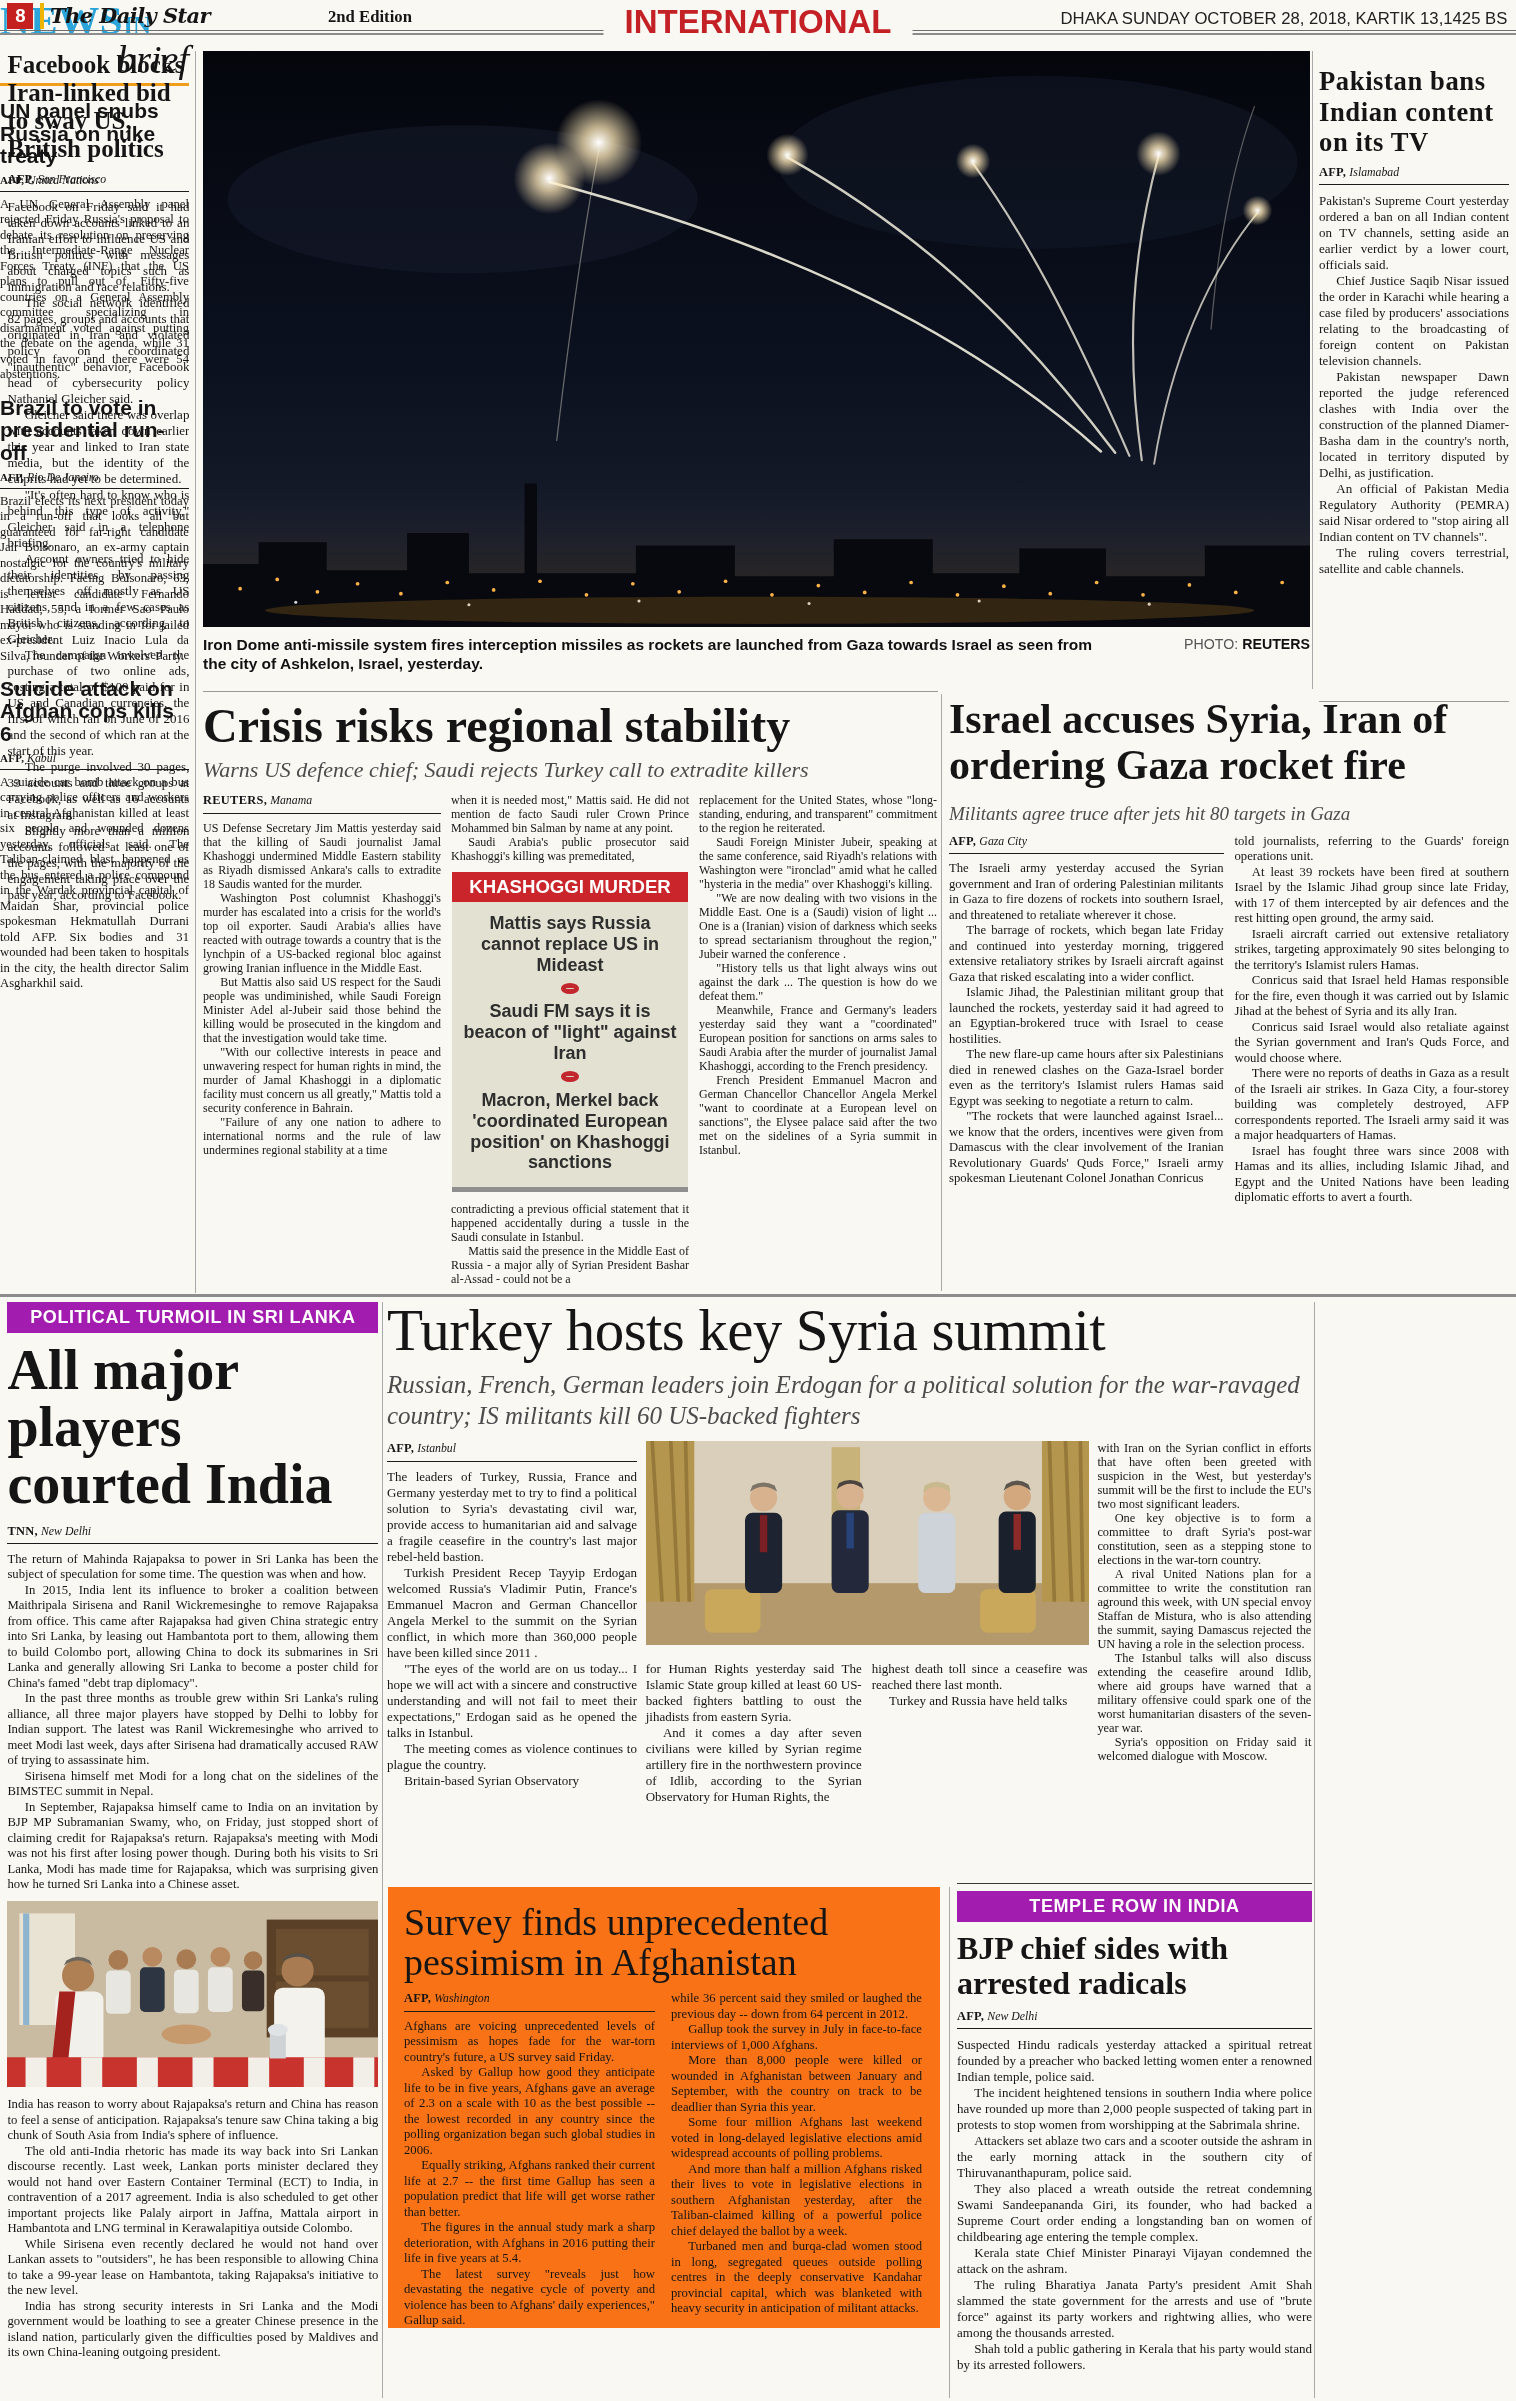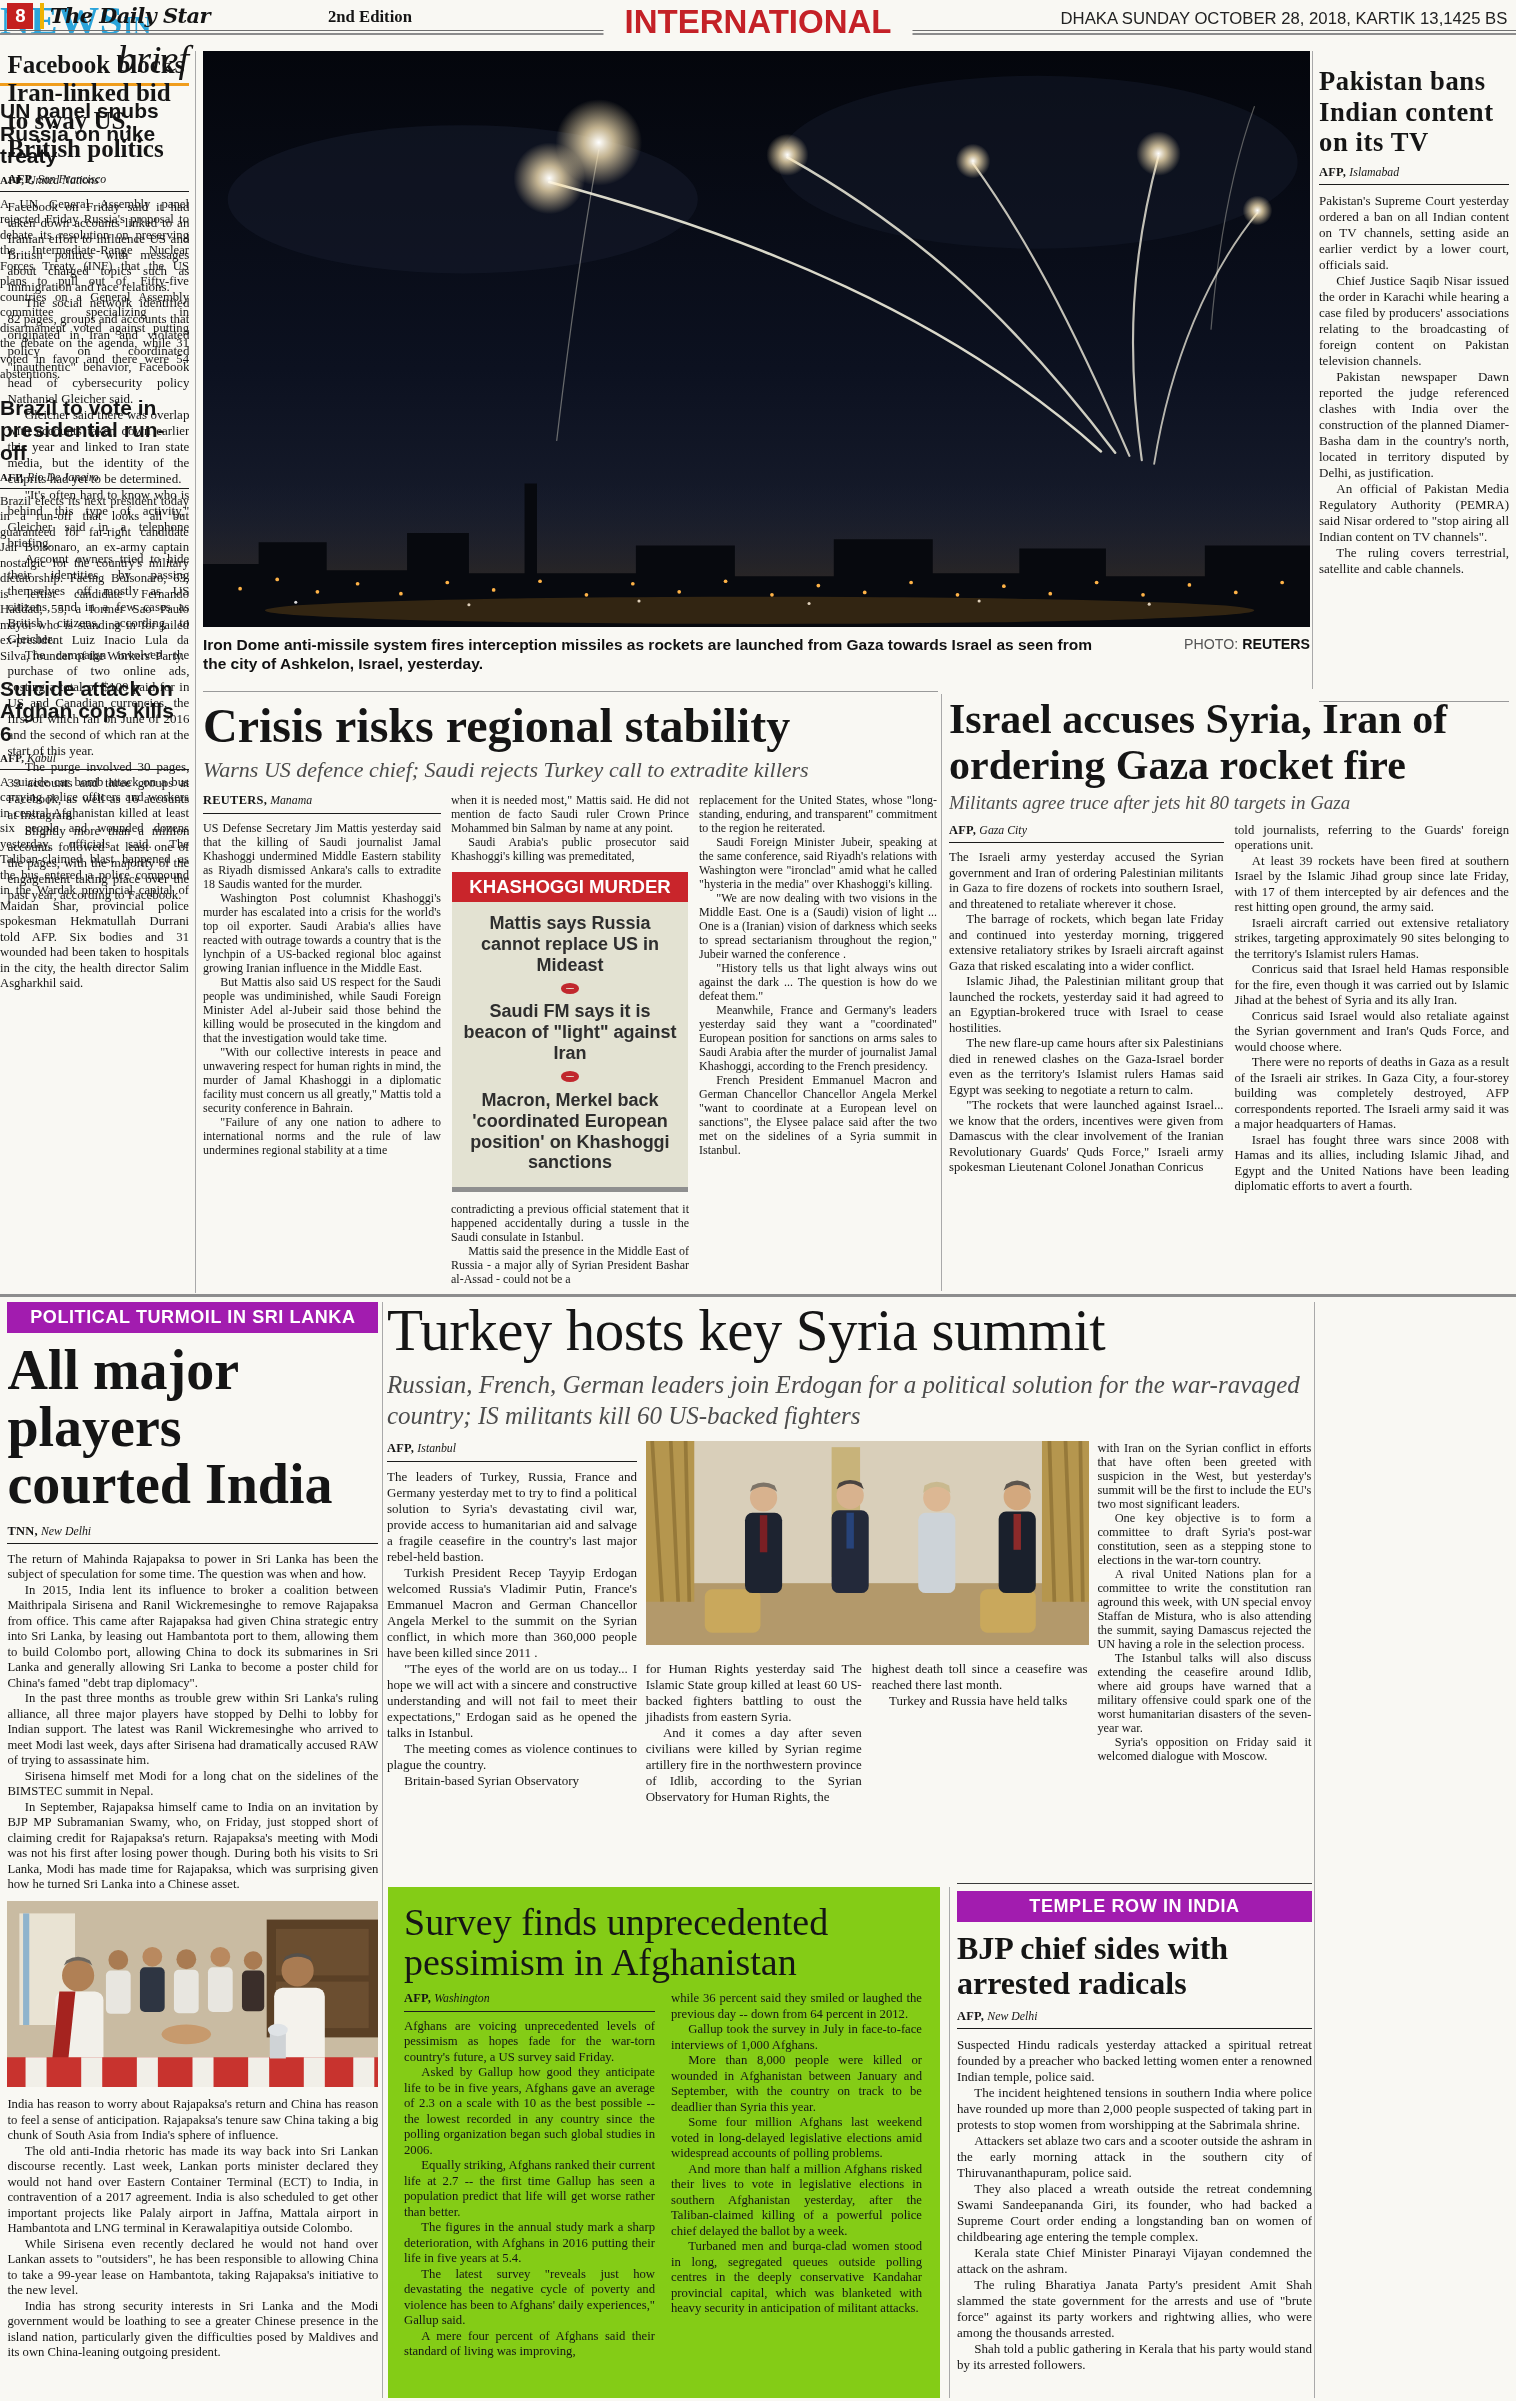--- a/index.html
+++ b/index.html
@@ -53,21 +53,21 @@
   .c-cols{display:flex;gap:10px}
   .c-col{width:238px}
   .c-col p{font-size:12px;line-height:14px}
   .kbox{margin:8.7px 1.2px 10px}
   .kbox-head{background:#c9252b;color:#fff;font:bold 18.6px/30px "Liberation Sans",sans-serif;text-align:center}
   .kbox-body{background:#e3e2d2;padding:11px 7.4px 13.6px;border-bottom:5px solid #8f8f8f}
   .kbox-body p{font:bold 18px/1.16 "Liberation Sans",sans-serif;color:#2e2e2e;text-align:center;text-indent:0}
   .ring{display:block;width:18.6px;height:11px;border:5px solid #c1272d;border-radius:50%;margin:7.4px auto}
   
   #a-israel{left:949px;top:691px;width:560px;height:601px;padding-top:6.2px}
-  #a-israel h1{font:600 42px/1.08 "Liberation Serif",serif;margin-bottom:4px}
+  #a-israel h1{font:600 42px/1.08 "Liberation Serif",serif;margin-bottom:15px}
   #a-israel .subhead{font-size:19px;margin-bottom:8.7px}
   .i-cols{display:flex;gap:11px}
   .i-col{width:275px}
   .i-col p{font-size:12.7px;line-height:15.5px}
   
   #a-srilanka{left:7.4px;top:1302px;width:371px;height:1096px}
   #a-srilanka h1{font:600 56px/1.02 "Liberation Serif",serif;margin:8.7px 0 11px}
   #a-srilanka p{font-size:12.7px;line-height:15.5px}
   #photo-srilanka{width:371px;height:186px;margin:8.7px 0 10px;background:#c7b9a4}
   
@@ -77,21 +77,21 @@
   .t-row{display:flex;gap:8.7px}
   .t-col1{width:250px}
   .t-col1 p,.t-sub p{font-size:13px;line-height:16px}
   .t-mid{width:443px}
   #photo-turkey{width:443px;height:204px;background:#d8cdb8}
   .t-sub{display:flex;gap:10px;margin-top:16px}
   .t-sub .sc{width:216px}
   .t-col4{width:214px}
   .t-col4 p{font-size:12.4px;line-height:14px}
   
-  #a-survey{left:388px;top:1887px;width:552px;height:511px;background:#84cc16;padding:15px 16px}
+  #a-survey{left:388px;top:1887px;width:552px;height:441px;background:#f97316;padding:15px 16px}
   #a-survey h1{font:500 38px/1.06 "Liberation Serif",serif;margin-bottom:8.7px}
   .s-cols{display:flex;gap:16px;margin-top:3.7px}
   .s-col{width:251px}
   .s-col p{font-size:12.7px;line-height:15.5px}
   
   #a-temple{left:957px;top:1883px;width:355px;height:516px;border-top:1.2px solid #3a3a3a;padding-top:7.4px}
   #a-temple h1{font:bold 32px/1.1 "Liberation Serif",serif;margin:8.7px 0 7.4px}
   #a-temple p{font-size:13px;line-height:16px}
   
   #a-brief{left:1320px;top:1302px;width:189px;height:1096px}

